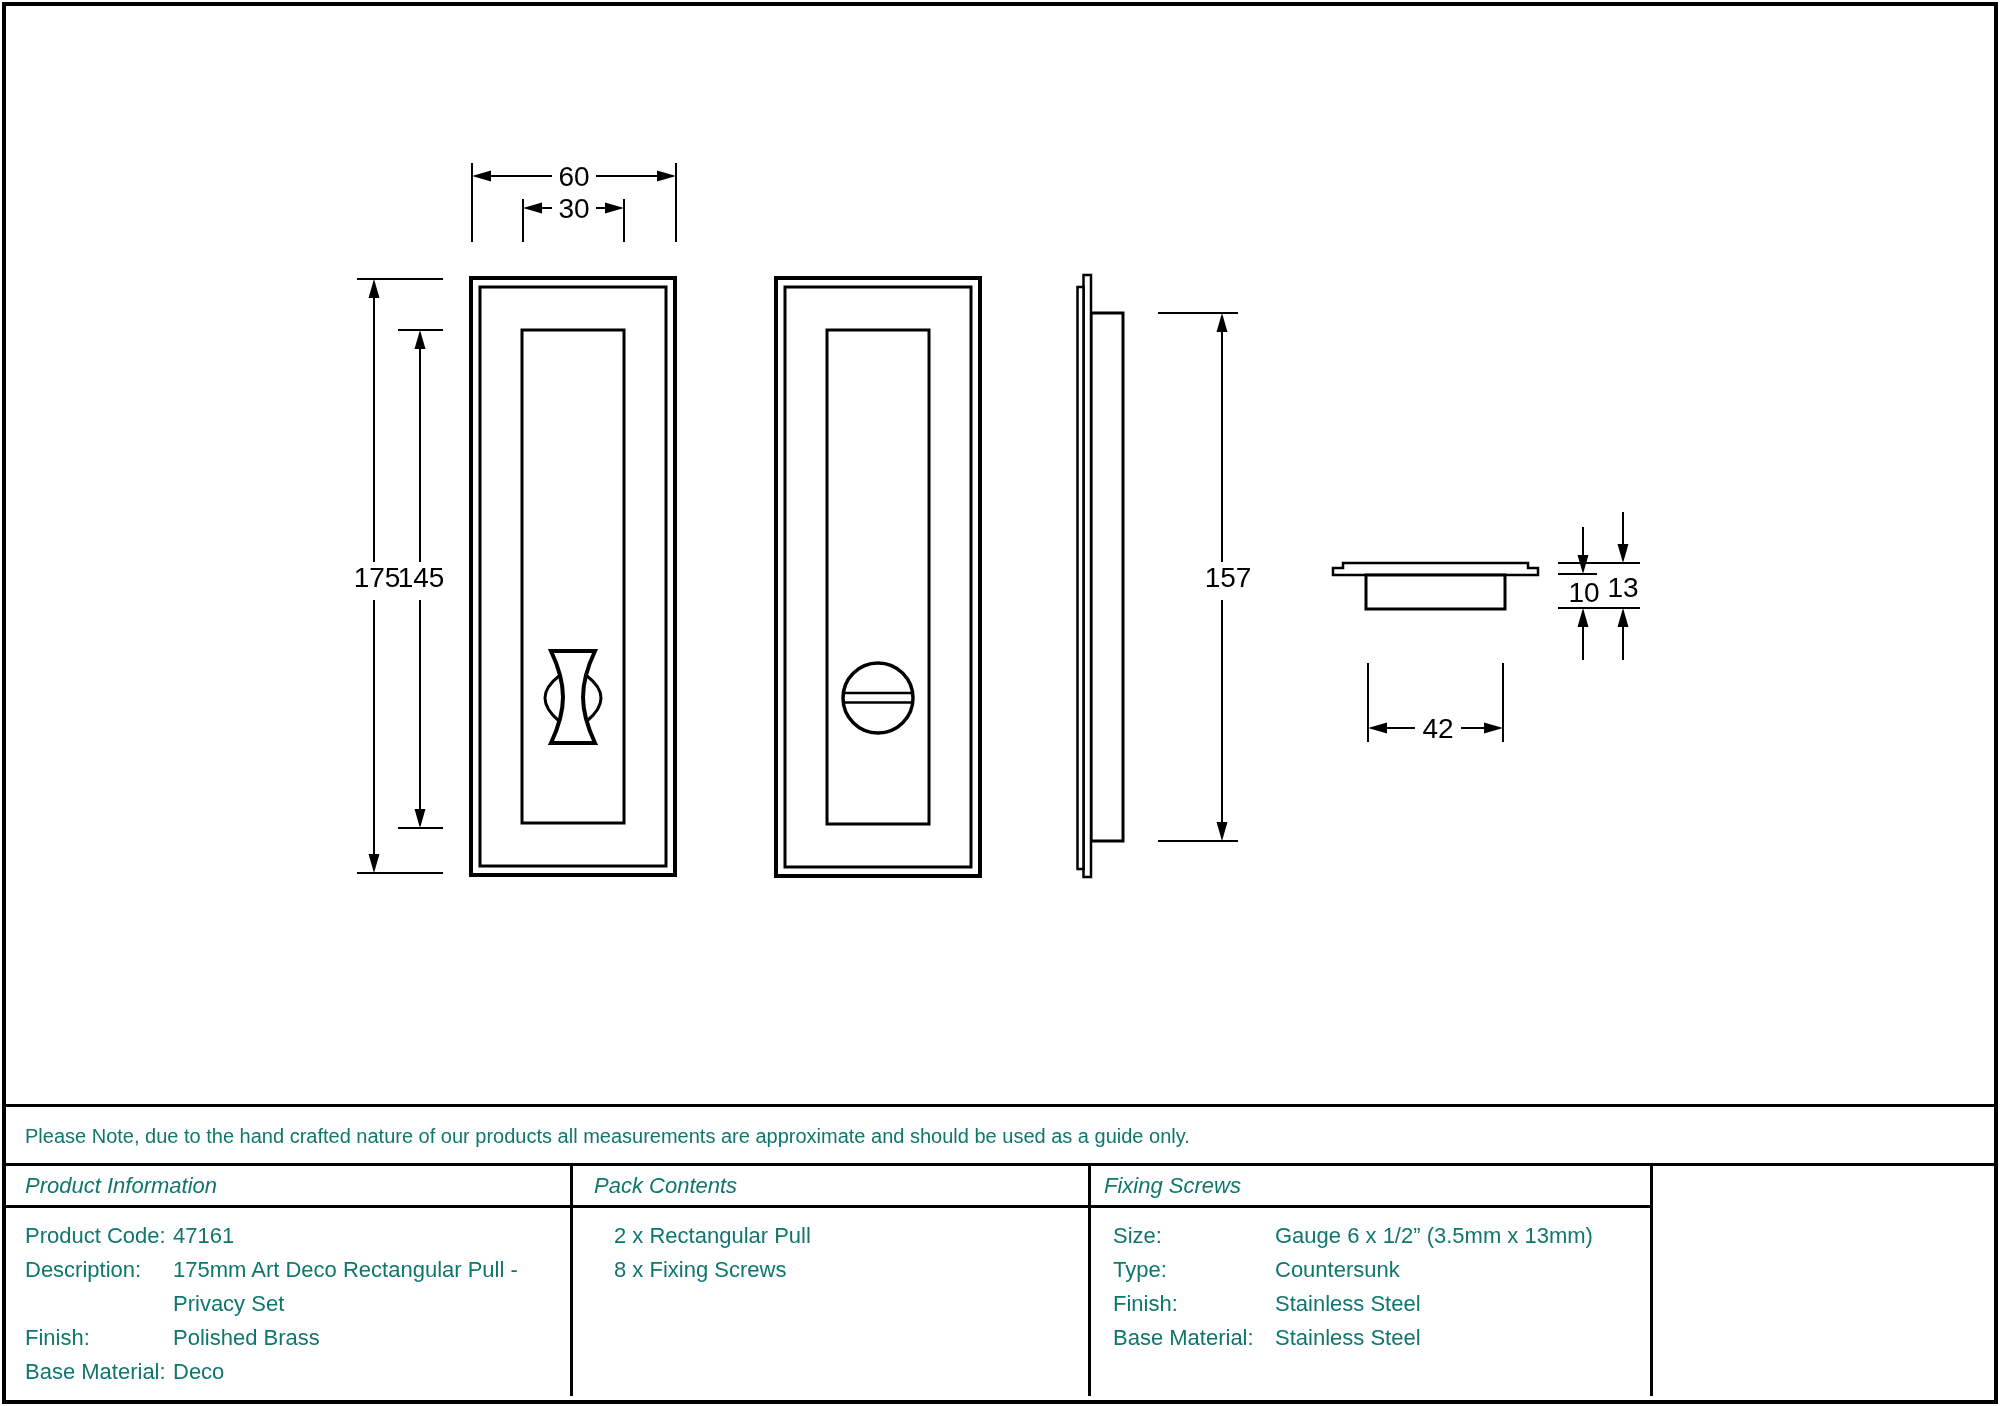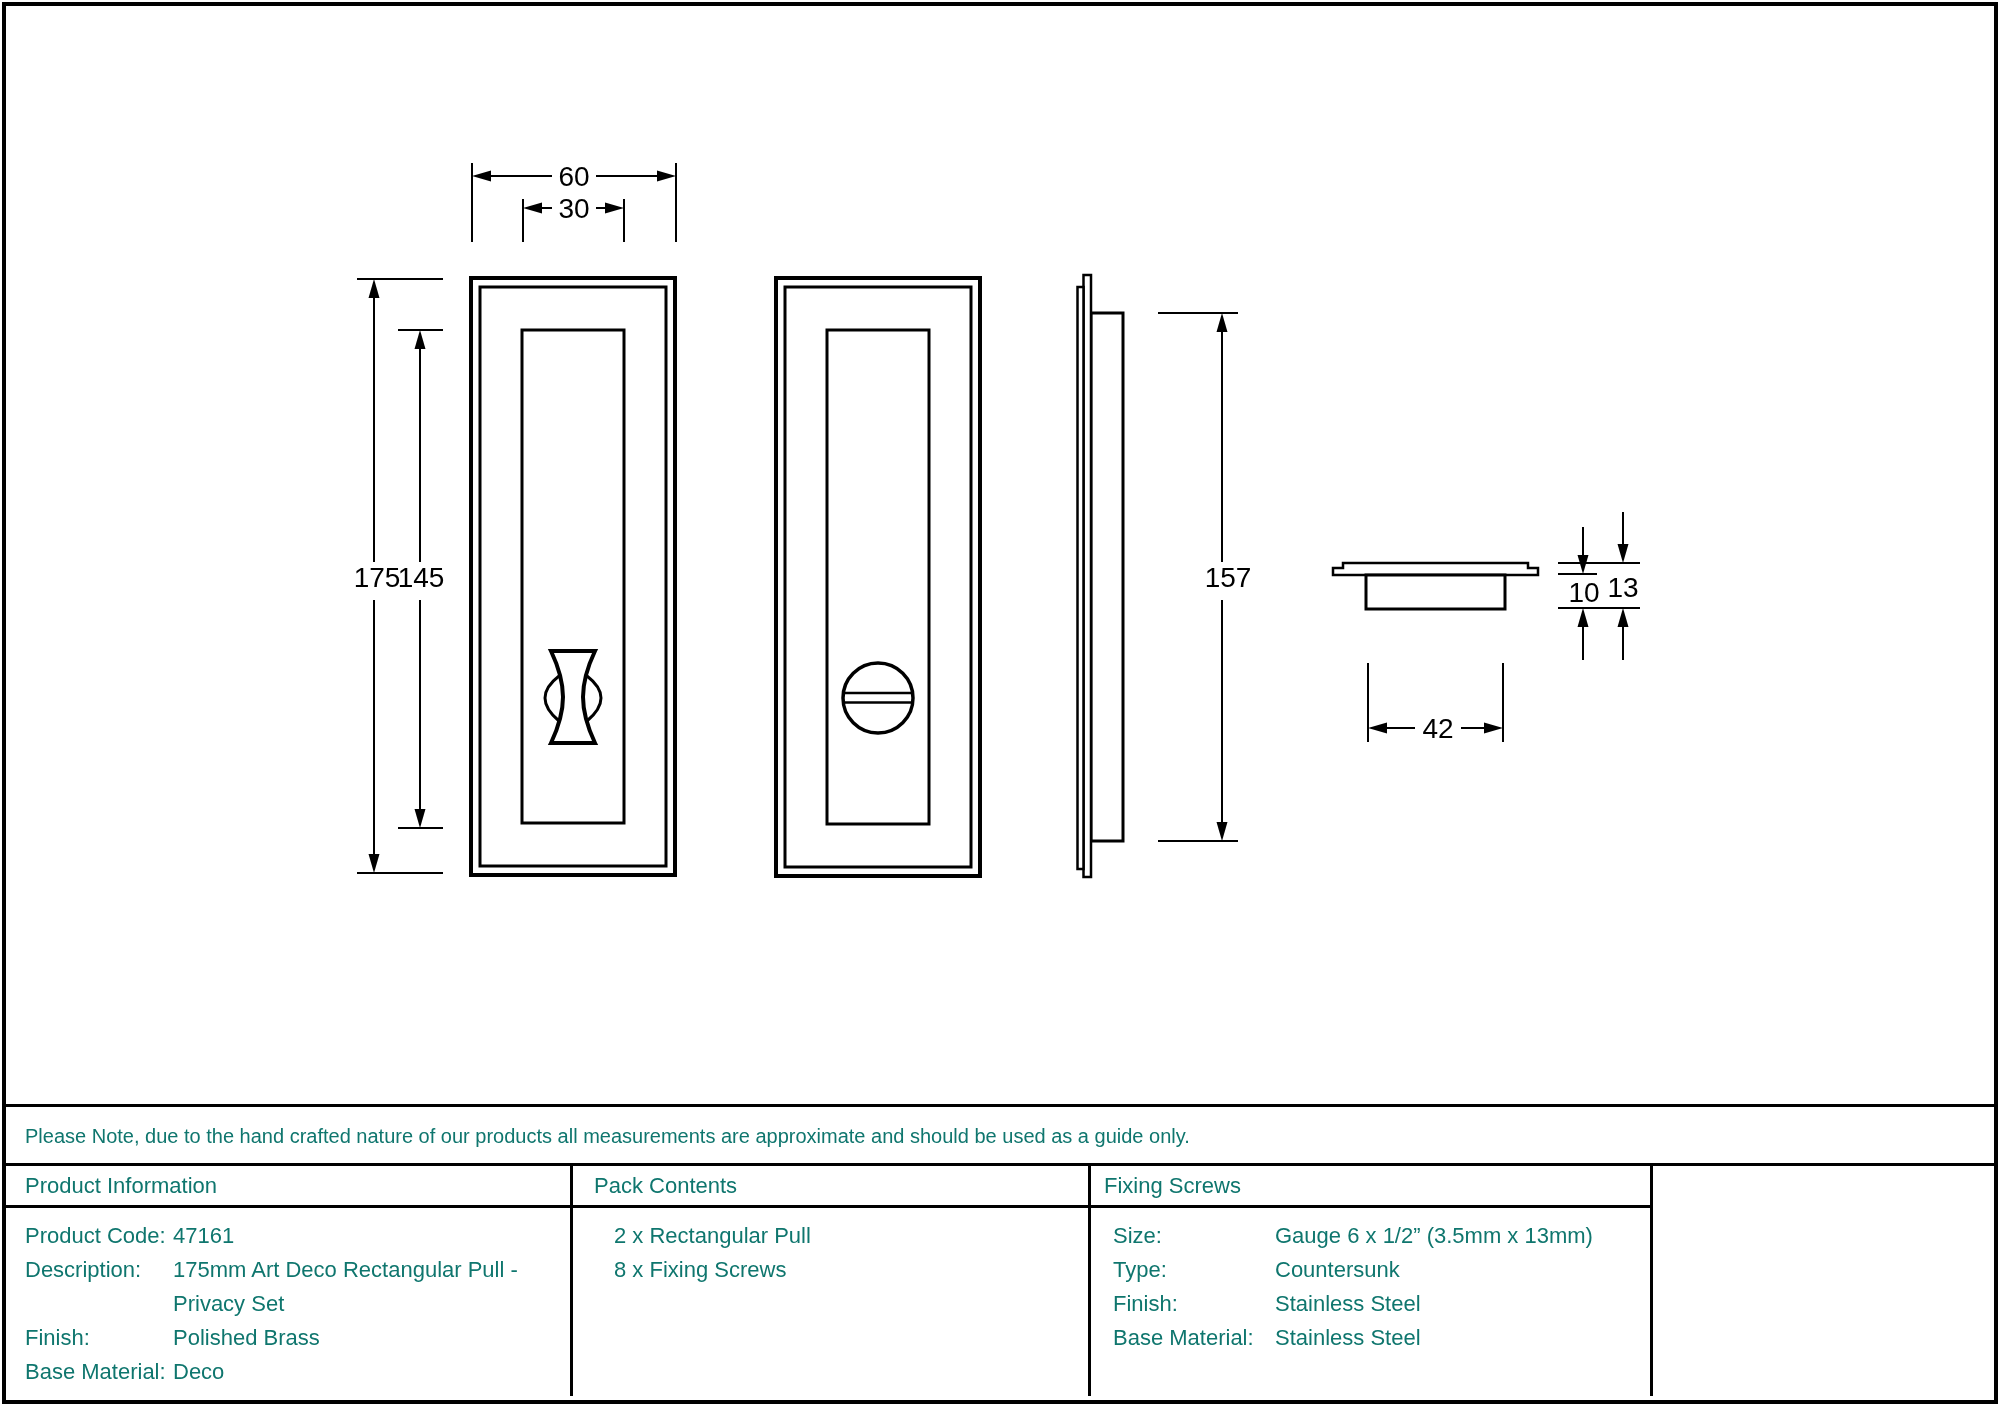--- a/index.html
+++ b/index.html
@@ -4,21 +4,21 @@
 <style>
   html,body{margin:0;padding:0;background:#e8e8e8;}
   .sheet{position:relative;width:2000px;height:1406px;background:#ffffff;
          font-family:"Liberation Sans",sans-serif;color:#0f766e;overflow:hidden;}
   .frame{position:absolute;left:2px;top:2px;width:1988px;height:1394px;border:4px solid #000;}
   .hline,.vline{position:absolute;background:#000;}
   .hline{height:3px;}
   .vline{width:3px;}
   .drawing-svg{position:absolute;left:0;top:0;}
   .note-text{position:absolute;left:25px;top:1109px;height:54px;line-height:54px;font-size:20px;}
-  .th{position:absolute;top:1166px;height:39px;line-height:39px;font-size:22px;}
+  .th{position:absolute;top:1166px;height:39px;line-height:39px;font-size:22px;font-style:italic;}
   .col-body{position:absolute;top:1219px;font-size:22px;}
   .kv{display:flex;line-height:34px;}
   .kv .k{flex:0 0 148px;}
   .kv.fs .k{flex:0 0 162px;}
   .pc-line{line-height:34px;}
   
   .logo-cell{position:absolute;left:1653px;top:1168px;width:344px;height:228px;}
   .logo-serif{font-family:"Liberation Serif",serif;}
   .anvil-glyph{position:absolute;left:47px;top:58px;}
   .brand-rest{position:absolute;left:128px;top:50px;font-size:103px;line-height:1;letter-spacing:-2px;}

